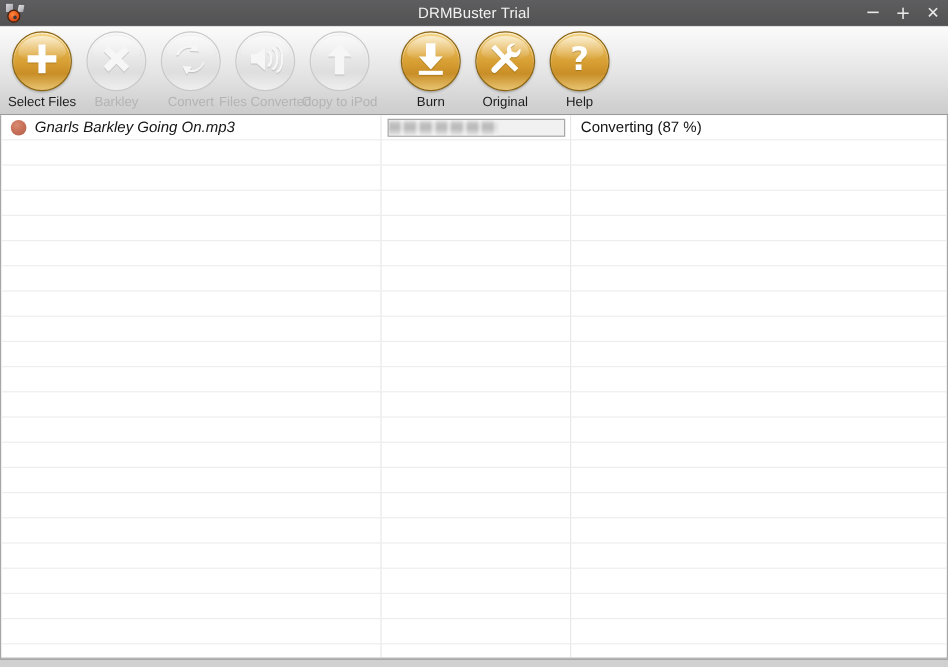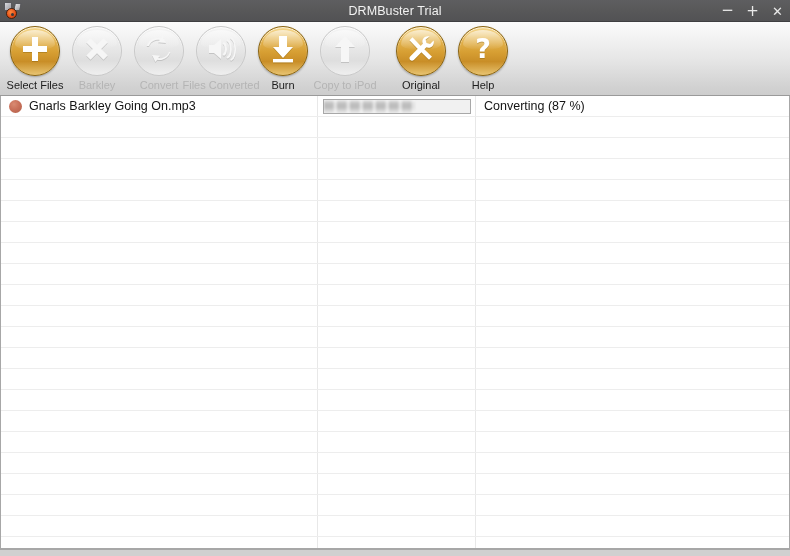--- a/index.html
+++ b/index.html
@@ -321,36 +321,36 @@
           <div class="tb-btn off">
             <span class="tb-icon"><svg width="32" height="32" viewBox="0 0 32 32" xmlns="http://www.w3.org/2000/svg" style="filter:drop-shadow(0 1px 0 rgba(170,170,170,.55))">
                 <path d="M4 12h5l7-6v20l-7-6H4z" fill="#f6f6f6"></path>
                 <path d="M19 10.5c2.4 1.4 2.4 9.6 0 11" stroke="#f6f6f6" stroke-width="2.4" fill="none" stroke-linecap="round"></path>
                 <path d="M22.8 7.6c4 2.4 4 14.4 0 16.8" stroke="#f6f6f6" stroke-width="2.2" fill="none" stroke-linecap="round"></path>
                 <path d="M26.2 5.2c5.3 3.2 5.3 18.4 0 21.6" stroke="#f6f6f6" stroke-width="1.8" fill="none" stroke-linecap="round"></path>
               </svg></span>
           </div>
           <div class="tb-label dim">Files Converted</div>
         </div>
+        <div class="tb-item gap">
+          <div class="tb-btn off">
+            <span class="tb-icon"><svg width="32" height="32" viewBox="0 0 32 32" xmlns="http://www.w3.org/2000/svg" style="filter:drop-shadow(0 1px 0 rgba(170,170,170,.55))">
+                <path d="M16 3l10 11h-6v15h-8V14H6z" fill="#f6f6f6"></path>
+              </svg></span>
+          </div>
+          <div class="tb-label dim">Copy to iPod</div>
+        </div>
         <div class="tb-item">
           <div class="tb-btn on">
             <span class="tb-icon"><svg width="32" height="32" viewBox="0 0 32 32" xmlns="http://www.w3.org/2000/svg" style="filter:drop-shadow(0 1px 0 rgba(120,85,10,.35))">
                 <path d="M12 3h8v11h6L16 25 6 14h6z" fill="#ffffff"></path>
                 <rect x="6" y="26" width="20" height="3.4" fill="#ffffff"></rect>
               </svg></span>
           </div>
           <div class="tb-label">Burn</div>
-        </div>
-        <div class="tb-item gap">
-          <div class="tb-btn off">
-            <span class="tb-icon"><svg width="32" height="32" viewBox="0 0 32 32" xmlns="http://www.w3.org/2000/svg" style="filter:drop-shadow(0 1px 0 rgba(170,170,170,.55))">
-                <path d="M16 3l10 11h-6v15h-8V14H6z" fill="#f6f6f6"></path>
-              </svg></span>
-          </div>
-          <div class="tb-label dim">Copy to iPod</div>
         </div>
         <div class="tb-item">
           <div class="tb-btn on">
             <span class="tb-icon"><svg width="32" height="32" viewBox="0 0 32 32" xmlns="http://www.w3.org/2000/svg" style="filter:drop-shadow(0 1px 0 rgba(120,85,10,.35))">
                 <path d="M4.5 7.2l3-3 9 9.6-3 3z" fill="#ffffff"></path>
                 <path d="M14.6 17.6l3-3 9.4 9.2-3 3z" fill="#ffffff"></path>
                 <path d="M24.6 3.5c-2.6-.9-5.6.3-6.8 2.9-.7 1.5-.6 3.1 0 4.4L5.2 23.4c-1 1-1 2.6 0 3.6s2.6 1 3.6 0L21.4 14.3c1.4.6 3 .6 4.4-.1 2.5-1.2 3.7-4.2 2.8-6.8l-3.5 3.5-3.6-.9-.9-3.6z" fill="#ffffff"></path>
               </svg></span>
           </div>
           <div class="tb-label">Original</div>
@@ -366,21 +366,21 @@
       </div>
   </div>
 
   <div class="list-wrap">
     <div class="grid-cols" id="grid-cols">
         <div class="col-div" style="left: 316px;"></div>
         <div class="col-div" style="left: 474px;"></div>
       </div>
     <div class="rows" id="list-rows">
         <div class="row">
-          <div class="cell-name" style="width: 317px;">
+          <div class="cell-name" style="width: 317px; font-style: italic;">
             <span class="dot"></span>
             <span class="fname">Gnarls Barkley Going On.mp3</span>
           </div>
           <div class="cell-prog" style="left: 322px; width: 148px;">
             <div class="pbar">
               <div class="pfill" style="width: 62%;"></div>
             </div>
           </div>
           <div class="cell-status" style="left: 483px;">
             <span class="status-text">Converting (87 %)</span>

